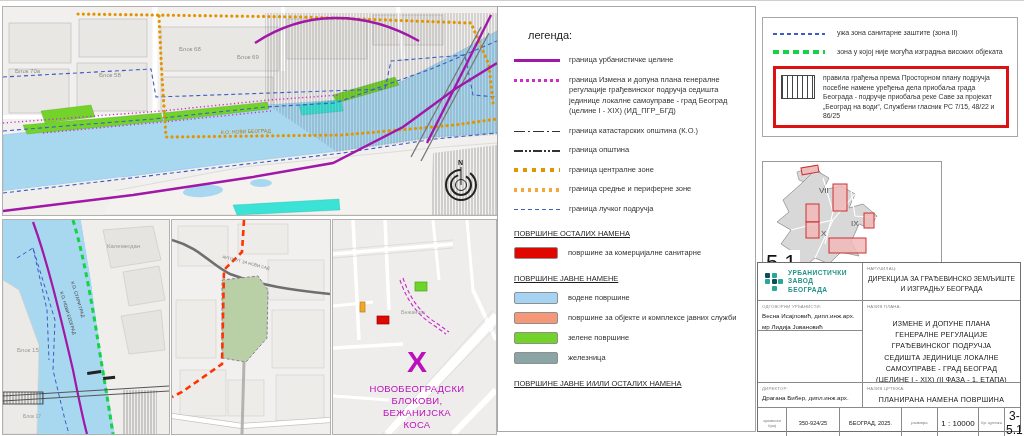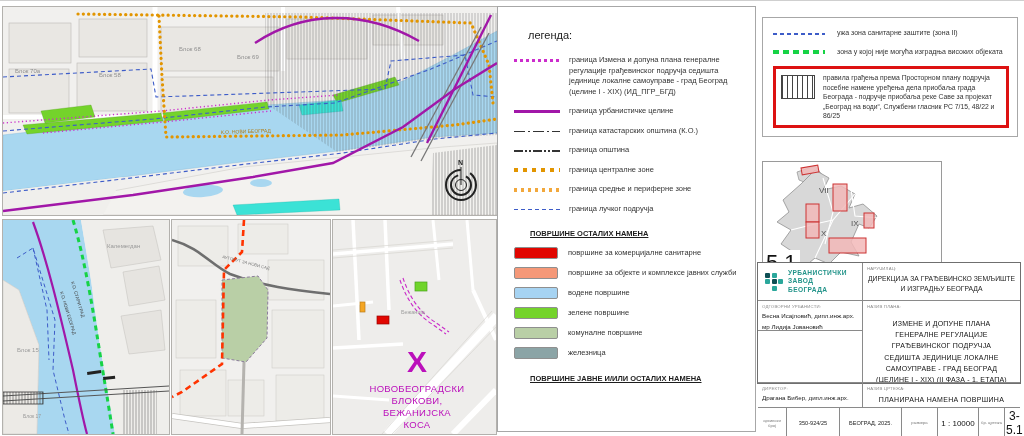--- a/index.html
+++ b/index.html
@@ -18,40 +18,40 @@
   .sw-dot-magenta i{top:2px;height:3px;background:repeating-linear-gradient(90deg,#cc2ccc 0 3px,transparent 3px 6px);}
   .sw-solid-purple i{top:2px;height:3px;background:#a117a8;}
   .sw-dashdot i{top:3px;height:1.4px;background:repeating-linear-gradient(90deg,#333 0 11px,transparent 11px 14px,#333 14px 16px,transparent 16px 19px);}
   .sw-dashdotdot i{top:3px;height:1.6px;background:repeating-linear-gradient(90deg,#333 0 9px,transparent 9px 11px,#333 11px 13px,transparent 13px 15px,#333 15px 17px,transparent 17px 19px);}
   .sw-dots-orange-lg i{top:1px;height:4px;background:repeating-linear-gradient(90deg,#e29500 0 4px,transparent 4px 9px);}
   .sw-dots-orange-sm i{top:2px;height:3.5px;background:repeating-linear-gradient(90deg,#f2a83c 0 3px,transparent 3px 7px);}
   .sw-dash-blue i{top:3px;height:1.5px;background:repeating-linear-gradient(90deg,#3d5cc8 0 4px,transparent 4px 7px);}
   .sw-dash-green i{top:1px;height:4px;background:repeating-linear-gradient(90deg,#16d345 0 6px,transparent 6px 10px);}
   .sw-hatch{background:repeating-linear-gradient(90deg,#444 0 1px,transparent 1px 5px);border:1px solid #444;}
   .lg-label{font-size:7.5px;color:#333;line-height:1.4;}
-  .lg-sec{font-size:7.5px;font-weight:bold;color:#1d1d1d;text-decoration:underline;margin:15px 0 9px 20px;}
+  .lg-sec{font-size:7.5px;font-weight:normal;color:#1d1d1d;text-decoration:underline;margin:15px 0 9px 4px;}
   .lg-box{flex:0 0 44px;height:12px;border:1px solid #8f8f8f;border-radius:2px;box-sizing:border-box;}
   .lg-crow{display:flex;align-items:center;gap:10px;margin:0 0 8px 4px;}
 
   
   .zones-box{position:absolute;left:762px;top:16px;width:256px;height:120px;background:#fff;border:1px solid #a7a7a7;
     box-sizing:border-box;padding:10px 8px 0 10px;}
   .zn-title{font-size:7.5px;font-weight:bold;color:#1d1d1d;text-decoration:underline;margin:0 0 10px 0;}
   .zn-row{display:flex;align-items:flex-start;gap:12px;margin-bottom:9px;}
   .zn-row .lsw{flex:0 0 52px;}
   .zn-label{font-size:7px;color:#333;line-height:1.4;}
   .zn-highlight{display:flex;gap:8px;align-items:flex-start;border:3px solid #dd1111;padding:4px 5px;margin-top:2px;}
   .zn-highlight .hsw{flex:0 0 32px;height:22px;margin-top:2px;}
   .zn-highlight .zn-label{font-size:6.8px;}
 
   
   .overview-box{position:absolute;left:762px;top:160px;width:178px;height:114px;background:#fff;border:1px solid #9a9a9a;}
 
   
-  .tb{position:absolute;left:757px;top:261px;width:264px;height:122px;border:1px solid #6f6f6f;box-sizing:border-box;background:#fff;
+  .tb{position:absolute;left:757px;top:261px;width:264px;height:170px;border:1px solid #6f6f6f;box-sizing:border-box;background:#fff;
       display:grid;grid-template-columns:105px 1fr;grid-template-rows:38px 30px 52px 25px 1fr;}
   .tb-cell{border-right:1px solid #8a8a8a;border-bottom:1px solid #8a8a8a;box-sizing:border-box;padding:3px 4px;overflow:hidden;}
   .tb-label{font-size:4.3px;color:#8a8a8a;letter-spacing:.2px;margin-bottom:2px;text-transform:uppercase;}
   .tb-logo{grid-column:1;grid-row:1;display:flex;align-items:center;gap:5px;padding-left:7px;}
   .dots{display:grid;grid-template-columns:repeat(3,5px);grid-auto-rows:5px;gap:1.5px;}
   .dots b{display:block;border-radius:1px;}
   .d-t{background:#2aa79b;} .d-d{background:#0f4f54;} .d-e{background:transparent;}
   .logo-text{font-size:6.6px;font-weight:bold;color:#23948a;line-height:1.3;letter-spacing:.4px;}
   .tb-client{grid-column:2;grid-row:1;border-right:none;text-align:center;}
   .tb-client-text{font-size:6.8px;color:#1a1a1a;line-height:1.45;margin-top:3px;}
@@ -249,30 +249,30 @@
       <text x="84" y="184">БЛОКОВИ,</text>
       <text x="84" y="196">БЕЖАНИЈСКА</text>
       <text x="84" y="208">КОСА</text>
     </g>
   </svg>
 
   <aside class="legend-panel">
     <h2 class="legend-title">легенда:</h2>
 
     <div class="lg-row">
+      <span class="lsw sw-solid-purple">
+          <i></i>
+        </span>
+      <span class="lg-label">граница урбанистичке целине</span>
+    </div>
+    <div class="lg-row">
       <span class="lsw sw-dot-magenta">
           <i></i>
         </span>
       <span class="lg-label">граница Измена и допуна плана генералне регулације грађевинског подручја седишта јединице локалне самоуправе - град Београд (целине I - XIX) (ИД_ПГР_БГД)</span>
-    </div>
-    <div class="lg-row">
-      <span class="lsw sw-solid-purple">
-          <i></i>
-        </span>
-      <span class="lg-label">граница урбанистичке целине</span>
     </div>
     <div class="lg-row">
       <span class="lsw sw-dashdot">
           <i></i>
         </span>
       <span class="lg-label">граница катастарских општина (К.О.)</span>
     </div>
     <div class="lg-row">
       <span class="lsw sw-dashdotdot">
           <i></i>
@@ -297,35 +297,32 @@
         </span>
       <span class="lg-label">граница лучког подручја</span>
     </div>
 
     <div class="lg-sec">ПОВРШИНЕ ОСТАЛИХ НАМЕНА</div>
     <div class="lg-crow">
       <span class="lg-box" style="background-color: rgb(225, 6, 0);"></span>
       <span class="lg-label">површине за комерцијалне санитарне</span>
     </div>
 
+    <div class="lg-sec">ПОВРШИНЕ ЈАВНЕ НАМЕНЕ</div>
+    <div class="lg-crow">
+      <span class="lg-box" style="background-color: rgb(166, 211, 242);"></span>
+      <span class="lg-label">водене површине</span>
+    </div>
     <div class="lg-crow">
       <span class="lg-box" style="background-color: rgb(245, 152, 120);"></span>
       <span class="lg-label">површине за објекте и комплексе јавних служби</span>
     </div>
     <div class="lg-crow">
-      <span class="lg-box" style="background-color: rgb(166, 211, 242);"></span>
-      <span class="lg-label">водене површине</span>
-    </div>
-    <div class="lg-crow">
       <span class="lg-box" style="background-color: rgb(116, 211, 43);"></span>
       <span class="lg-label">зелене површине</span>
-    </div>
-    <div class="lg-crow">
-      <span class="lg-box" style="background-color: rgb(185, 207, 166);"></span>
-      <span class="lg-label">комуналне површине</span>
     </div>
     <div class="lg-crow">
       <span class="lg-box" style="background-color: rgb(139, 164, 166);"></span>
       <span class="lg-label">железница</span>
     </div>
 
     <div class="lg-sec">ПОВРШИНЕ ЈАВНЕ И/ИЛИ ОСТАЛИХ НАМЕНА</div>
 
   </aside>
 

